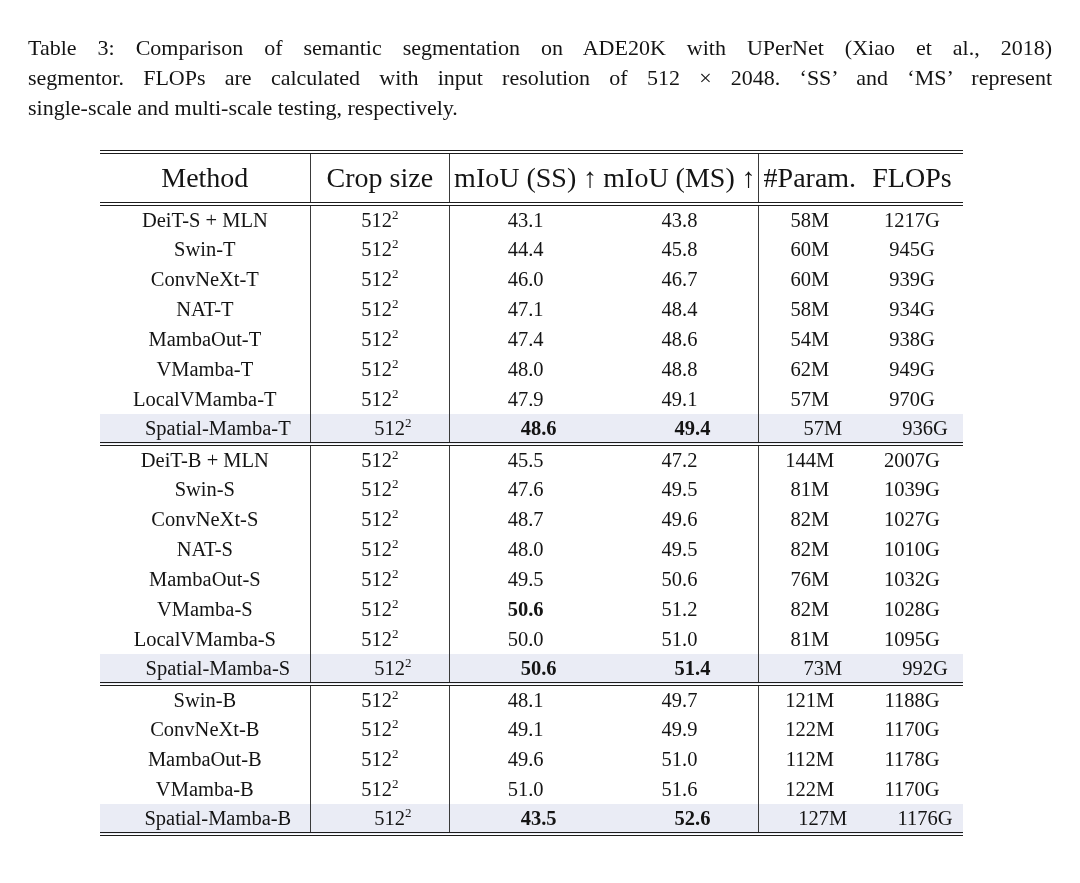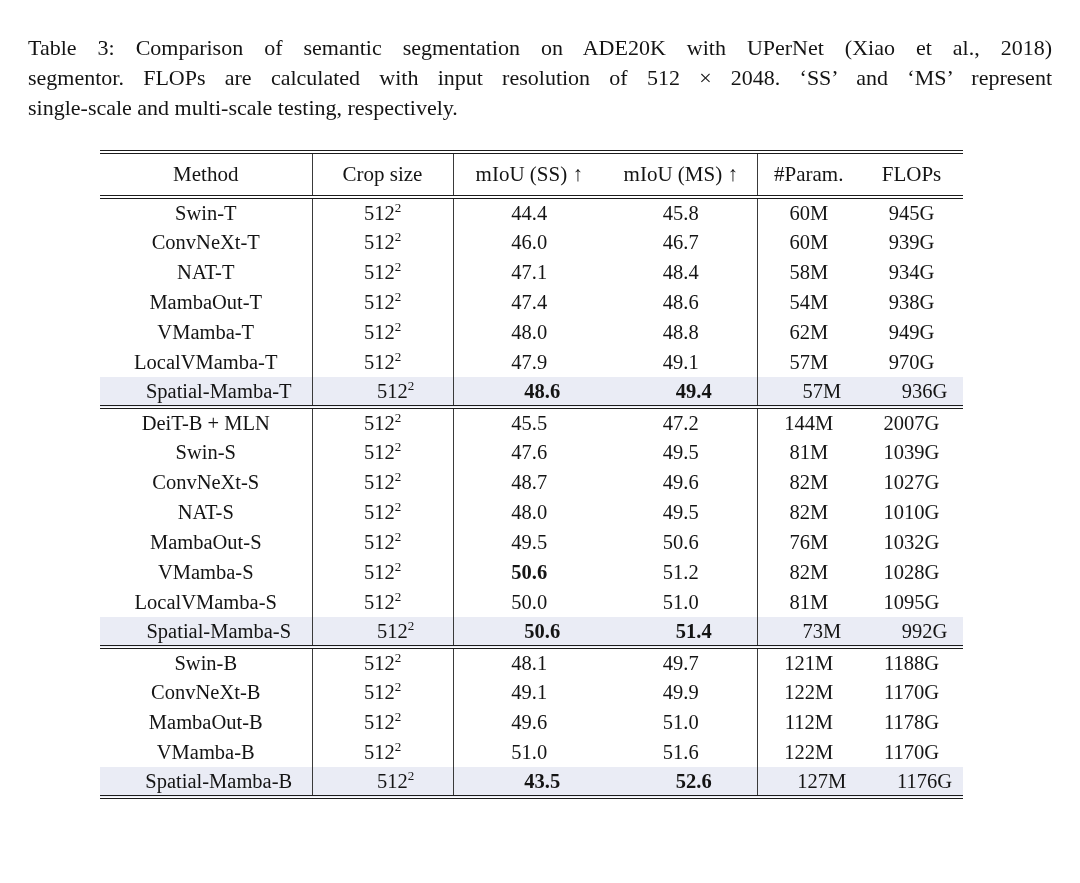--- a/index.html
+++ b/index.html
@@ -22,21 +22,21 @@
 
   table.results {
     border-collapse: collapse;
     margin: 27px 0 0 100px;
     width: 863px;
     font-size: 20.5px;
     border-bottom: 4px double #1c1c1c;
   }
   thead th {
     font-weight: 400;
-    font-size: 21px;
+    font-size: 28px;
     padding: 8px 2px;
     text-align: center;
     border-top: 4px double #1c1c1c;
     border-bottom: 4px double #1c1c1c;
     white-space: nowrap;
   }
   tbody.group { border-top: 4px double #1c1c1c; }
   td {
     text-align: center;
     height: 30px;
@@ -73,20 +73,28 @@
         <th class="sep">Method</th>
         <th class="sep">Crop size</th>
         <th>mIoU (SS) ↑</th>
         <th class="sep">mIoU (MS) ↑</th>
         <th>#Param.</th>
         <th>FLOPs</th>
       </tr>
     </thead>
   <tbody class="group">
         <tr>
+          <td class="sep">DeiT-S + MLN</td>
+          <td class="sep">512<sup>2</sup></td>
+          <td>43.1</td>
+          <td class="sep">43.8</td>
+          <td>58M</td>
+          <td>1217G</td>
+        </tr>
+        <tr>
           <td class="sep">Swin-T</td>
           <td class="sep">512<sup>2</sup></td>
           <td>44.4</td>
           <td class="sep">45.8</td>
           <td>60M</td>
           <td>945G</td>
         </tr>
         <tr>
           <td class="sep">ConvNeXt-T</td>
           <td class="sep">512<sup>2</sup></td>

